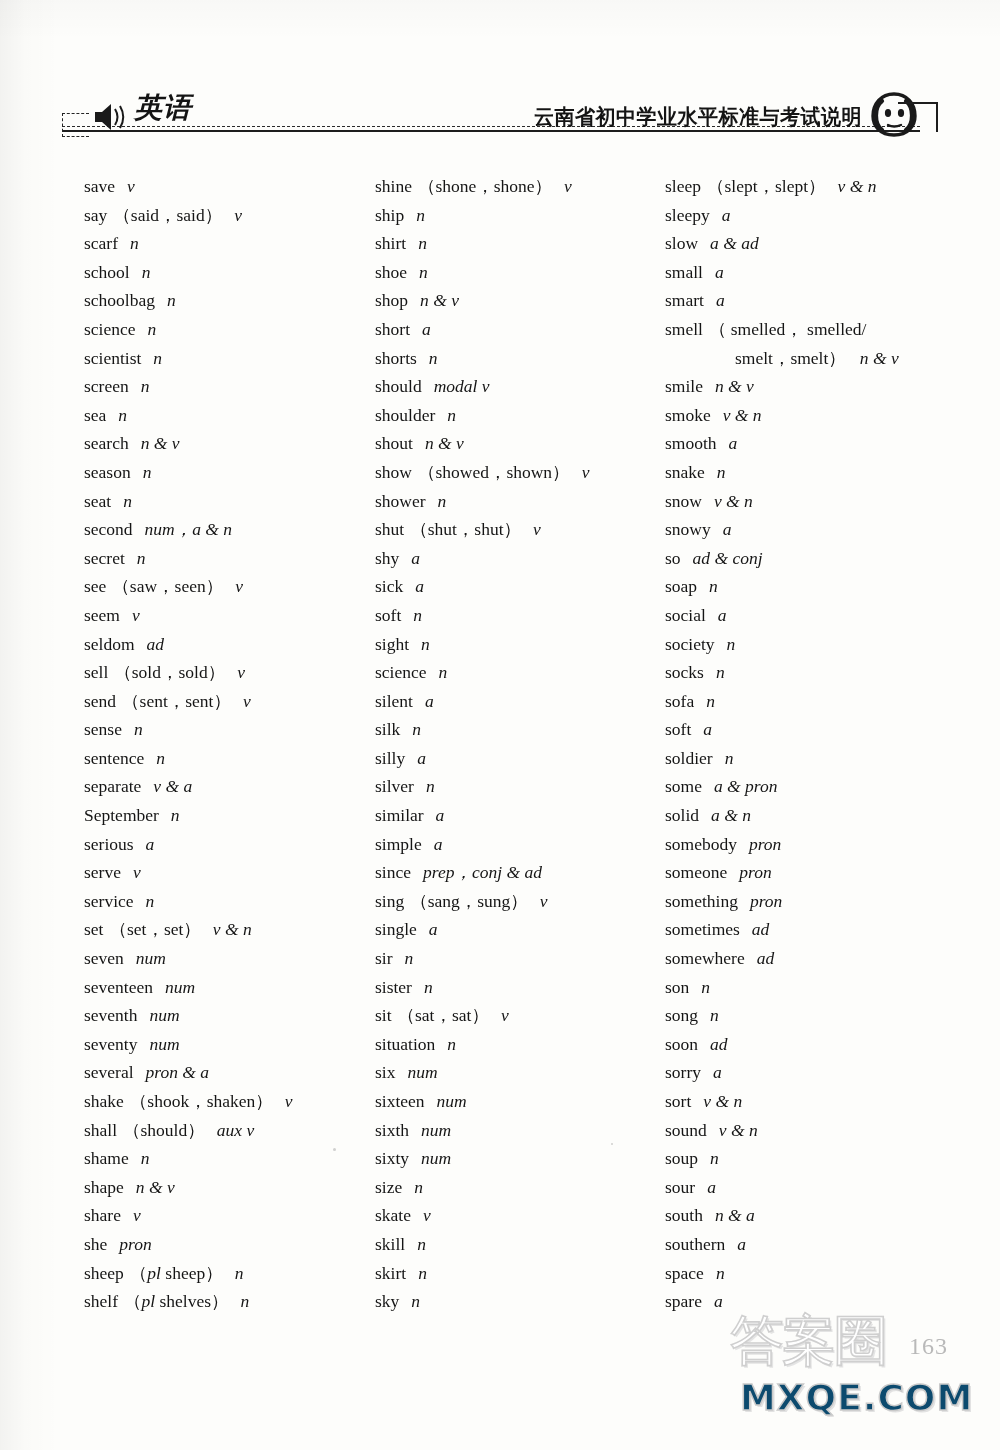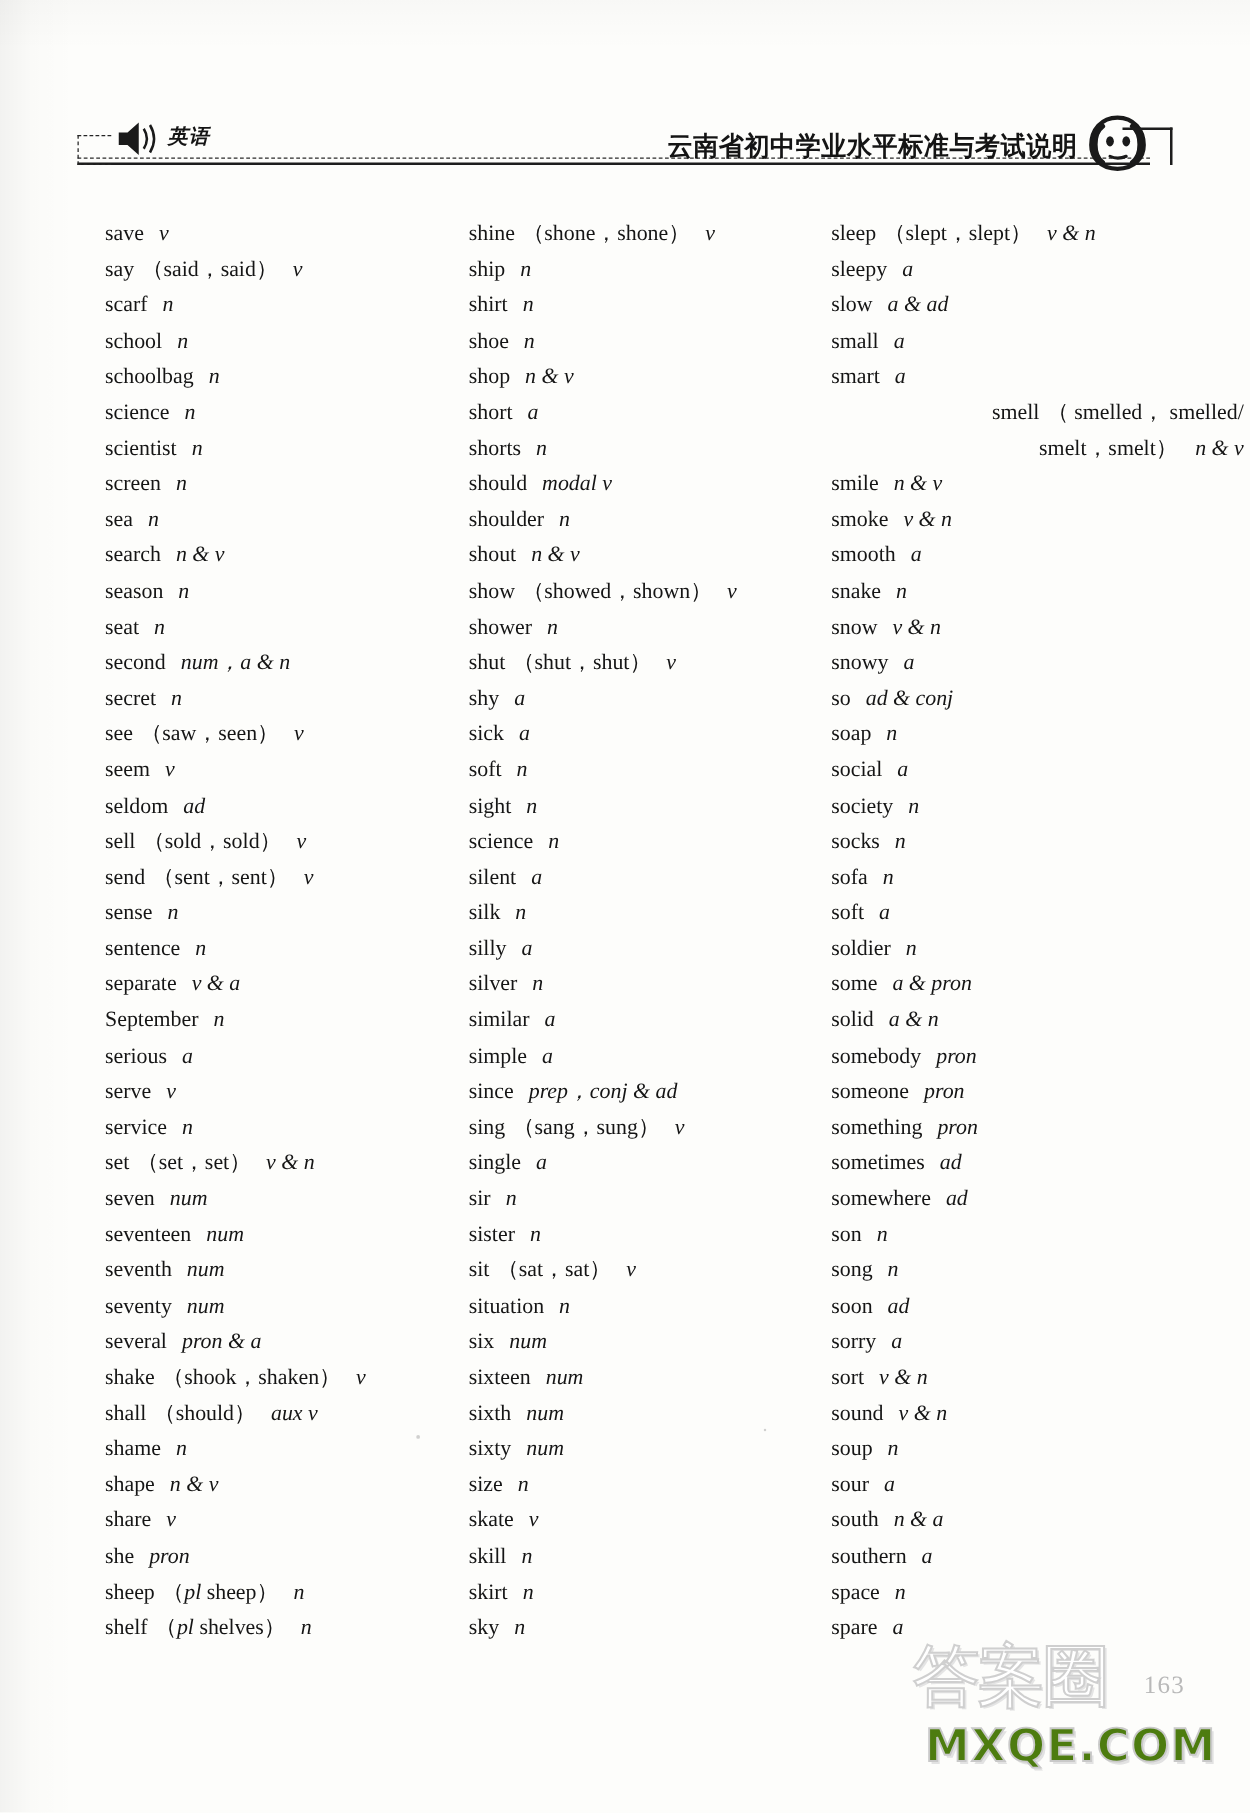--- a/index.html
+++ b/index.html
@@ -66,21 +66,21 @@
     margin-bottom: 1px;
   }
   .speaker-icon {
     display: block;
     margin-bottom: 0px;
   }
   .subject-label {
     font-family: "DejaVu Sans", sans-serif;
     font-weight: 700;
     font-style: italic;
-    font-size: 16px;
+    font-size: 28px;
     letter-spacing: 1px;
     line-height: 1;
     color: #141414;
     margin-left: 1px;
     margin-bottom: 16px;
   }
   .header-right {
     position: absolute;
     right: 80px;
     top: 6px;
@@ -112,21 +112,20 @@
   
   .word-area {
     position: absolute;
     left: 0;
     top: 172px;
     width: 1000px;
     display: flex;
   }
   .word-column {
     position: relative;
-    text-align: right;
   }
   .col-1 { width: 285px; padding-left: 84px; }
   .col-2 { width: 280px; padding-left: 6px; }
   .col-3 { width: 330px; padding-left: 10px; }
 
   .word-entry {
     height: 28.6px;
     display: flex;
     align-items: baseline;
     white-space: nowrap;
@@ -157,21 +156,21 @@
     display: block;
     padding-left: 58px;
   }
   .w-line2 .w-pos { margin-left: 14px; }
 
   
   .folio {
     position: absolute;
     right: 52px;
     bottom: 90px;
-    font-size: 20px;
+    font-size: 24px;
     color: #b9b9b9;
     letter-spacing: 1px;
   }
   .watermark {
     position: absolute;
     right: 20px;
     bottom: 14px;
     width: 250px;
     height: 128px;
     pointer-events: none;
@@ -191,21 +190,21 @@
     white-space: nowrap;
   }
   .wm-en {
     position: absolute;
     left: 10px;
     top: 72px;
     font-family: "DejaVu Sans", sans-serif;
     font-weight: 700;
     font-size: 36px;
     line-height: 1;
-    color: #4d7c0f;
+    color: #0c4a6e;
     -webkit-text-stroke: 1.5px #c9c9c9;
     text-shadow: 2px 2px 0 #e2e2e2;
     letter-spacing: 1px;
     white-space: nowrap;
   }
 
   
   .speck {
     position: absolute;
     background: #9a9a9a;

